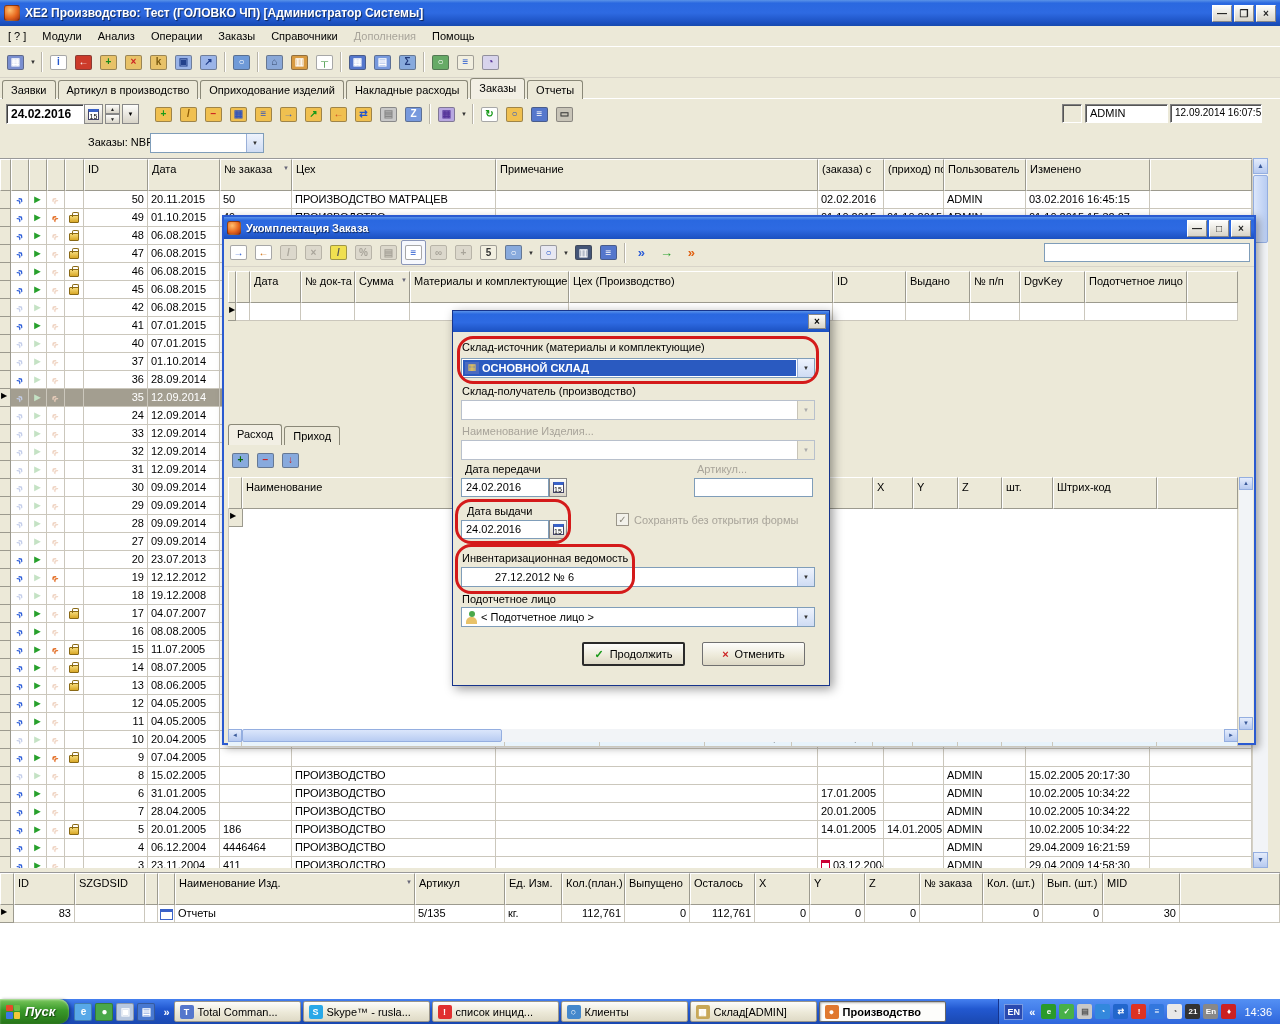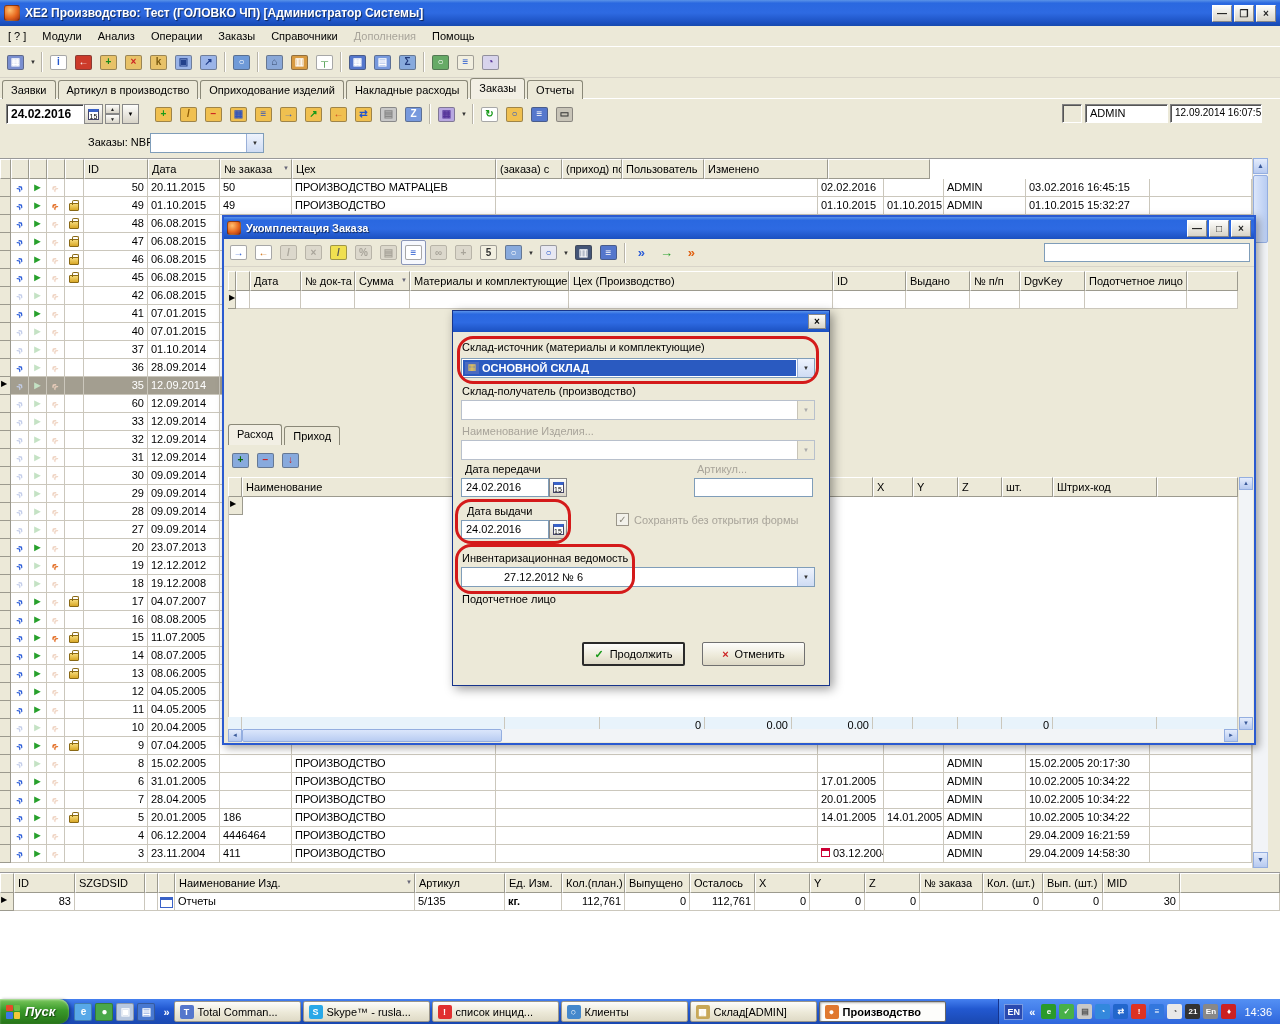--- a/index.html
+++ b/index.html
@@ -39,21 +39,21 @@
 .spin span{flex:1;background:linear-gradient(#fdfdfb,#d8d4c8);border:1px solid #888;font-size:5px;line-height:8px;text-align:center;color:#222}
 .ddbtn{width:17px;height:20px;background:linear-gradient(#fdfdfb,#d8d4c8);border:1px solid #888;font-size:6px;text-align:center;line-height:18px;margin-left:2px}
 .sunkbox{position:absolute;height:19px;background:#fff;border:1px solid #808080;border-bottom-color:#fff;border-right-color:#fff;box-shadow:inset 1px 1px 0 #555;padding:2px 4px;white-space:nowrap;overflow:hidden}
 .ctl2{position:absolute;top:33px;left:0;right:0;height:22px}
 .flabel{position:absolute;left:88px;top:4px}
 .fcombo{position:absolute;left:150px;top:1px;width:114px;height:20px;background:#fff;border:1px solid #7f9db9;display:flex}
 .fcombo .dd,.dcombo .dd{margin-left:auto;width:17px;background:linear-gradient(#eef3fd,#cfdcf4);border-left:1px solid #9ab0d8;font-size:6px;text-align:center;line-height:18px;color:#333}
 
 .grid{position:absolute;top:158px;left:0;width:1252px;height:710px;background:#fff;overflow:hidden;border-top:1px solid #999}
 .ghead{display:flex}
-.hcell{height:20px;background:#ece9d8;border-top:1px solid #fff;border-left:1px solid #fff;border-right:1px solid #9c9a8e;border-bottom:1px solid #9c9a8e;padding:3px 3px 0;white-space:nowrap;overflow:hidden;flex:none;position:relative}
+.hcell{height:32px;background:#ece9d8;border-top:1px solid #fff;border-left:1px solid #fff;border-right:1px solid #9c9a8e;border-bottom:1px solid #9c9a8e;padding:3px 3px 0;white-space:nowrap;overflow:hidden;flex:none;position:relative}
 .flt{position:absolute;right:2px;top:5px;font-size:6px;color:#667}
 .grow{display:flex;height:18px}
 .cell{border-right:1px solid #cbc7bc;border-bottom:1px solid #cbc7bc;padding:2px 3px 0;white-space:nowrap;overflow:hidden;flex:none;background:#fff}
 .cell.num{text-align:right}
 .cell.mk{background:#ece9d8;border-right:1px solid #9c9a8e;border-bottom:1px solid #9c9a8e;padding:2px 1px 0;font-size:8px}
 .cell.ic{display:flex;align-items:center;justify-content:center;padding:0}
 .grow.sel .cell:not(.mk){background:#a39e90;color:#fff}
 .bArr{color:#2a5cd8;font-weight:bold;font-size:12px;transform:rotate(-45deg);line-height:1}
 .bArr.f{color:#c3cde9}
 .gArr{color:#27a02c;font-size:11px;line-height:1}
@@ -308,20 +308,21 @@
     <div class="ghead" id="ogHead">
         <span class="hcell" style="width: 11px;"></span>
         <span class="hcell" style="width: 18px;"></span>
         <span class="hcell" style="width: 18px;"></span>
         <span class="hcell" style="width: 18px;"></span>
         <span class="hcell" style="width: 19px;"></span>
         <span class="hcell" style="width: 64px;">ID</span>
         <span class="hcell" style="width: 72px;">Дата</span>
         <span class="hcell" style="width: 72px;">№ заказа<span class="flt">▼</span></span>
         <span class="hcell" style="width: 204px;">Цех</span>
+        <span class="hcell" style="width: 322px;">Примечание</span>
         <span class="hcell" style="width: 66px;">(заказа) с</span>
         <span class="hcell" style="width: 60px;">(приход) по</span>
         <span class="hcell" style="width: 82px;">Пользователь</span>
         <span class="hcell" style="width: 124px;">Изменено</span>
         <span class="hcell" style="width: 102px;"></span>
       </div>
     <div id="ogBody">
         <div class="grow">
           <span class="cell mk" style="width: 11px;"></span>
           <span class="cell ic" style="width: 18px;">
@@ -613,21 +614,21 @@
           <span class="cell ic" style="width: 18px;">
             <span class="bArr f">»</span>
           </span>
           <span class="cell ic" style="width: 18px;">
             <span class="gArr f">►</span>
           </span>
           <span class="cell ic" style="width: 18px;">
             <span class="oArr f">«</span>
           </span>
           <span class="cell ic" style="width: 19px;"></span>
-          <span class="cell num" style="width: 64px;">60</span>
+          <span class="cell num" style="width: 64px;">24</span>
           <span class="cell" style="width: 72px;">12.09.2014</span>
           <span class="cell" style="width: 72px;"></span>
           <span class="cell" style="width: 204px;"></span>
           <span class="cell" style="width: 322px;"></span>
           <span class="cell" style="width: 66px;"></span>
           <span class="cell" style="width: 60px;"></span>
           <span class="cell" style="width: 82px;"></span>
           <span class="cell" style="width: 124px;"></span>
           <span class="cell" style="width: 102px;"></span>
         </div>
@@ -1252,21 +1253,21 @@
         <div class="grow">
           <span class="cell mk" style="width: 14px;">▶</span>
           <span class="cell num" style="width: 61px;">83</span>
           <span class="cell" style="width: 70px;"></span>
           <span class="cell" style="width: 13px;"></span>
           <span class="cell ic" style="width: 17px;">
             <span class="bicon"></span>
           </span>
           <span class="cell" style="width: 240px;">Отчеты</span>
           <span class="cell" style="width: 90px;">5/135</span>
-          <span class="cell" style="width: 57px; font-weight: bold;">кг.</span>
+          <span class="cell" style="width: 57px;">кг.</span>
           <span class="cell num" style="width: 63px;">112,761</span>
           <span class="cell num" style="width: 65px;">0</span>
           <span class="cell num" style="width: 65px;">112,761</span>
           <span class="cell num" style="width: 55px;">0</span>
           <span class="cell num" style="width: 55px;">0</span>
           <span class="cell num" style="width: 55px;">0</span>
           <span class="cell" style="width: 63px;"></span>
           <span class="cell num" style="width: 60px;">0</span>
           <span class="cell num" style="width: 60px;">0</span>
           <span class="cell num" style="width: 77px;">30</span>
@@ -1468,24 +1469,29 @@
     <div class="dinp" style="left:8px;top:209px;width:88px">24.02.2016</div>
     <div class="dcal" style="left:96px;top:209px">
         <span class="minical">15</span>
       </div>
     <div class="dchk" style="left:163px;top:202px">
       <span class="cbx">✓</span>
       <span>Сохранять без открытия формы</span>
     </div>
     <div class="dl" style="left:9px;top:241px">Инвентаризационная ведомость</div>
     <div class="dcombo" style="left:8px;top:256px;width:354px">
-      <span style="padding-left:42px">27.12.2012   № 6</span>
+      <span style="padding-left:33px">27.12.2012   № 6</span>
       <span class="dd">▼</span>
     </div>
     <div class="dl" style="left:9px;top:282px">Подотчетное лицо</div>
+    <div class="dcombo" style="left:8px;top:296px;width:354px">
+      <span class="pico"></span>
+      <span>&lt; Подотчетное лицо &gt;</span>
+      <span class="dd">▼</span>
+    </div>
     <div class="dbtn def" style="left:129px;top:331px">
       <span class="chkmark">✓</span>
       <span>Продолжить</span>
     </div>
     <div class="dbtn" style="left:249px;top:331px">
       <span class="xmark">×</span>
       <span>Отменить</span>
     </div>
     <div class="ann" style="left:4px;top:25px;width:362px;height:48px"></div>
     <div class="ann" style="left:2px;top:188px;width:116px;height:45px"></div>

